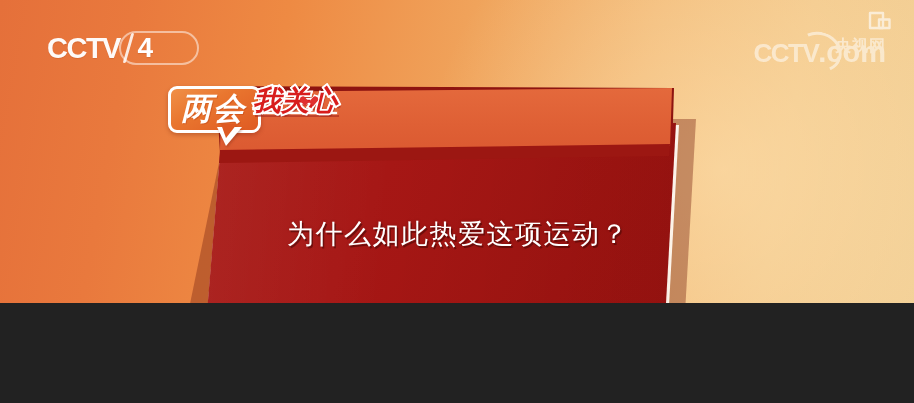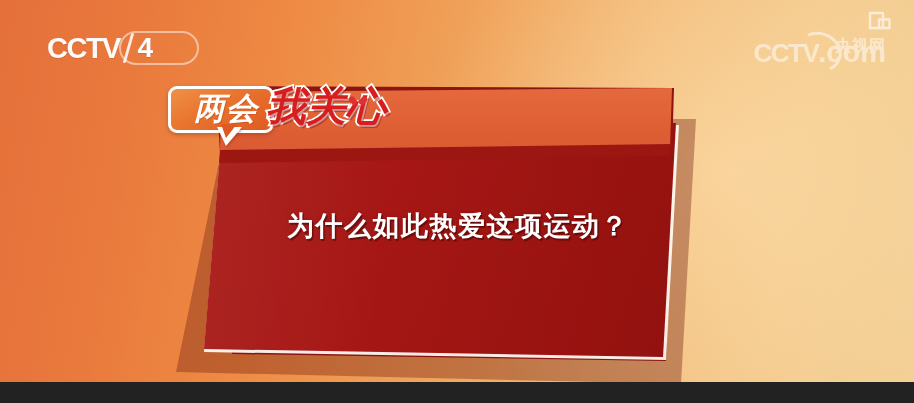--- a/index.html
+++ b/index.html
@@ -4,21 +4,21 @@
 <title>CCTV-4 两会我关心</title>
 <style>
   html, body {
     margin: 0;
     padding: 0;
     background: #222;
   }
   #screen {
     position: relative;
     width: 914px;
-    height: 382px;
+    height: 303px;
     overflow: hidden;
     font-family: "Liberation Sans", "DejaVu Sans", sans-serif;
     background: linear-gradient(100deg,
         #e5703a 0%,
         #e9793d 14%,
         #ee8a43 30%,
         #f0a45c 50%,
         #f2ba78 68%,
         #f3c98c 84%,
         #f2cf95 100%);
@@ -220,21 +220,21 @@
     left: 168px;
     top: 86px;
     height: 60px;
     display: flex;
     align-items: flex-start;
   }
 
   
   .bubble {
     position: relative;
-    padding: 4px 13px 5px 23px;
+    padding: 4px 13px 5px 10px;
     background: linear-gradient(150deg,#f09048 0%, #e9762f 40%, #df5a22 100%);
     border: 3px solid #ffffff;
     border-radius: 9px;
     box-shadow: 0 2px 4px rgba(120,35,15,.35);
     z-index: 3;
   }
   .bubble-text {
     font-family: "Liberation Serif", "DejaVu Serif", serif;
     font-size: 31px;
     font-weight: 700;
@@ -267,32 +267,33 @@
 
   
   .slogan {
     position: relative;
     margin-left: -8px;
     margin-top: 1px;
     z-index: 4;
   }
   .slogan-text {
     font-family: "Liberation Serif", "DejaVu Serif", serif;
-    font-size: 40px;
+    font-size: 28px;
     font-weight: 700;
     font-style: italic;
     letter-spacing: 0px;
     line-height: 1;
     white-space: nowrap;
     color: #d81d1d;
     -webkit-text-stroke: 3.5px #ffffff;
     paint-order: stroke fill;
     text-shadow:
       2px 3px 0 rgba(150,25,20,.45),
       0 0 2px rgba(255,255,255,.7);
+    text-decoration: underline;
   }
   .slogan-heart {
     position: absolute;
     right: 22px;
     top: 8px;
     width: 11px;
     height: 10px;
     z-index: 6;
   }
   .slogan-heart::before,
@@ -305,24 +306,24 @@
     background: #e03030;
     border-radius: 6px 6px 0 0;
   }
   .slogan-heart::before { left: 0;   transform: rotate(-42deg); transform-origin: 50% 100%; }
   .slogan-heart::after  { left: 4px; transform: rotate(42deg);  transform-origin: 50% 100%; }
 
   
   .question {
     position: absolute;
     left: 287px;
-    top: 208px;
+    top: 216px;
     font-family: "DejaVu Sans", "Liberation Sans", sans-serif;
     font-size: 27px;
-    font-weight: 700;
+    font-weight: 400;
     letter-spacing: 1.5px;
     color: #ffffff;
     white-space: nowrap;
     text-shadow:
       1.5px 2px 0 rgba(70,8,6,.55),
       0 0 3px rgba(70,8,6,.35);
   }
 </style>
 </head>
 <body>

